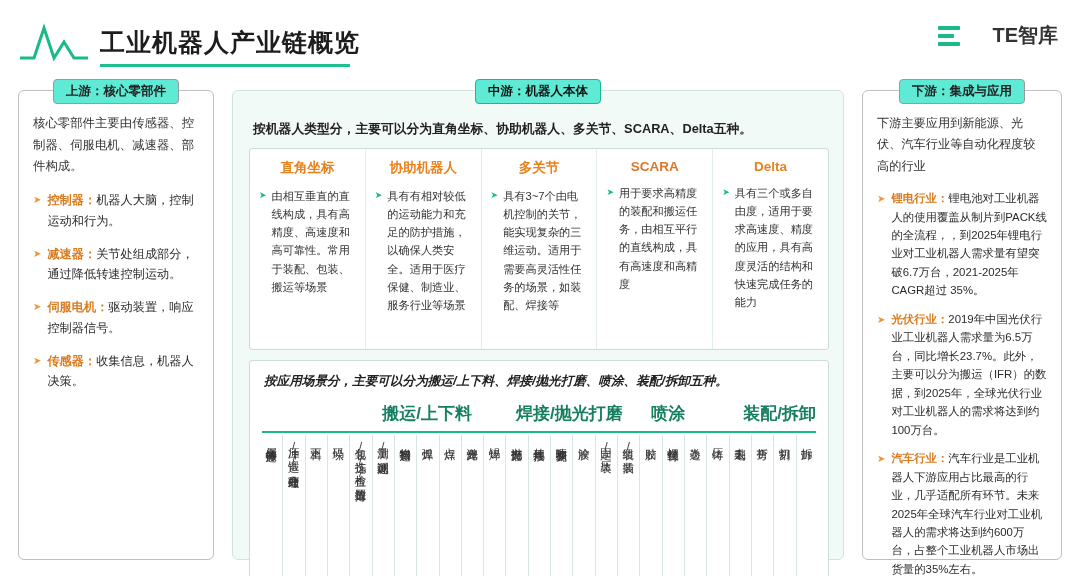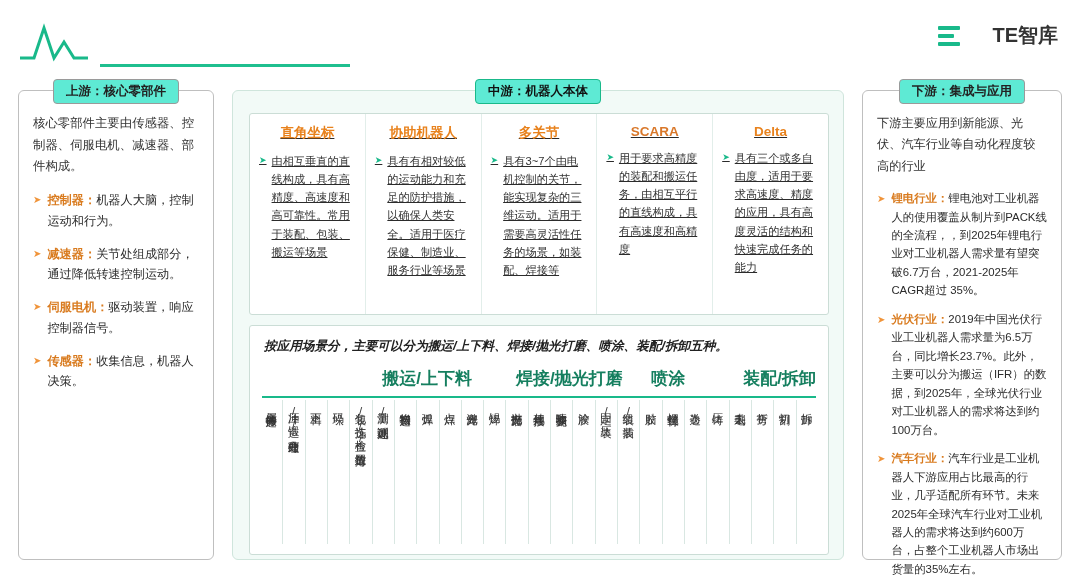--- a/index.html
+++ b/index.html
@@ -72,21 +72,21 @@
   .panel.right .bullet { font-size: 11.4px; line-height: 1.62; margin-bottom: 10px; }
 
   
   .mid-inner { position: absolute; left: 14px; top: 22px; width: 584px; }
   .mid-lead {
     font-size: 12.8px; font-weight: bold; color: #222; margin: 8px 0 10px 6px;
   }
 
   .typebox {
     border: 1px solid #cbddd6; background: #fff; border-radius: 3px;
-    display: flex; height: 202px; margin: 0 2px 10px 2px; text-decoration: underline;
+    display: flex; height: 202px; margin: 0 2px 10px 2px;
   }
   .typecol {
     flex: 1 1 0; padding: 8px 9px 8px 9px; position: relative;
   }
   .typecol + .typecol { border-left: 1px solid #e2eeea; }
   .typecol h4 {
     margin: 2px 0 10px 0; text-align: center; font-size: 13.5px; font-weight: bold;
   }
   .c1 h4 { color: #e8821d; }
   .c2 h4 { color: #e8821d; }
@@ -126,20 +126,21 @@
     white-space: nowrap;
   }
 </style>
 </head>
 <body>
 
 <div class="header">
   <svg class="logo-mark" viewBox="0 0 72 46">
     <polyline points="2,40 16,40 26,10 36,40 46,24 56,40 70,40" fill="none" stroke="#19b98a" stroke-width="3"></polyline>
   </svg>
+  <div class="title">工业机器人产业链概览</div>
   <div class="title-underline"></div>
   <div class="brand">
     <span class="brand-bars">
         <i></i>
         <i></i>
         <i></i>
       </span>
     <span class="brand-text">TE智库</span>
   </div>
 </div>
@@ -164,20 +165,21 @@
     <div class="bullet">
       <span class="arrow">➤</span>
       <div><b>传感器：</b><span>收集信息，机器人决策。</span></div>
     </div>
   </div>
 </div>
 
 <div class="panel mid">
   <div class="panel-title">中游：机器人本体</div>
   <div class="mid-inner">
+    <div class="mid-lead">按机器人类型分，主要可以分为直角坐标、协助机器人、多关节、SCARA、Delta五种。</div>
 
     <div class="typebox">
       <div class="typecol c1">
         <h4>直角坐标</h4>
         <div class="item">
             <span class="arrow">➤</span>
             <span>由相互垂直的直线构成，具有高精度、高速度和高可靠性。常用于装配、包装、搬运等场景</span>
           </div>
       </div>
       <div class="typecol c2">

